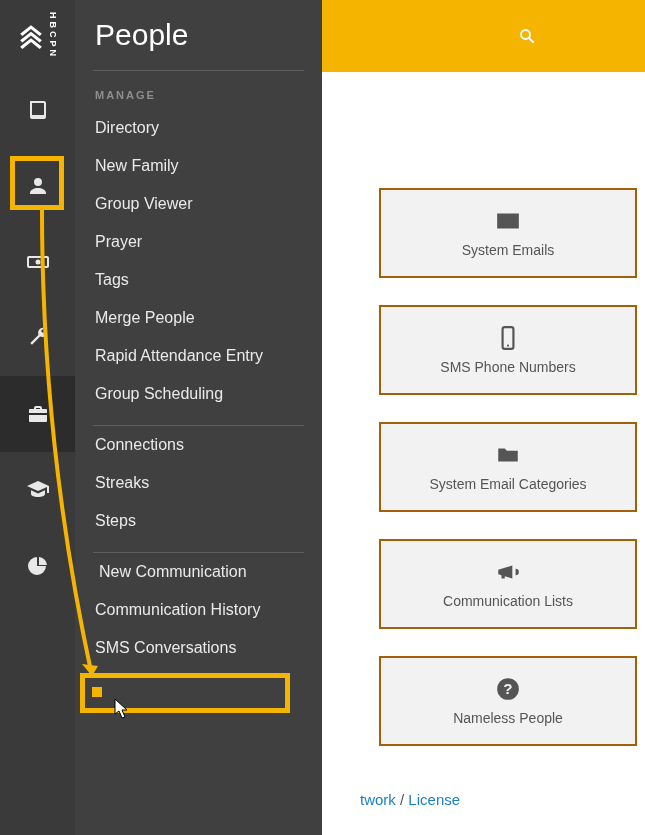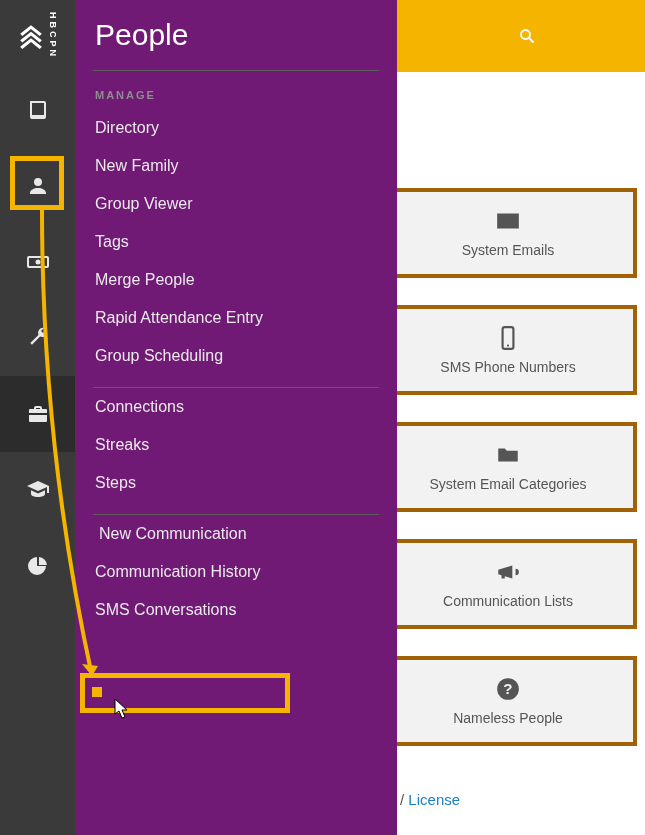--- a/index.html
+++ b/index.html
@@ -51,22 +51,22 @@
     width: 54px; height: 54px;
     border: 5px solid #f4b400;
     z-index: 30;
     pointer-events: none;
   }
 
   
   .flyout {
     position: absolute;
     left: 75px; top: 0;
-    width: 322px; height: 100%;
-    background: #701a75;
+    width: 247px; height: 100%;
+    background: #404040;
     z-index: 10;
     color: #d9d9d9;
     padding: 0 0 20px 0;
   }
   .flyout-title {
     font-size: 30px;
     font-weight: 300;
     color: #fff;
     padding: 18px 0 18px 20px;
   }
@@ -154,21 +154,21 @@
     top: 116px;
     width: 258px;
     display: flex;
     flex-direction: column;
     gap: 27px;
   }
   .card {
     width: 258px;
     height: 90px;
     background: #f2f2f2;
-    border: 4px solid #a16207;
+    border: 2px solid #a16207;
     display: flex;
     flex-direction: column;
     align-items: center;
     justify-content: center;
     gap: 8px;
     color: #555;
     cursor: pointer;
   }
   .card svg { width: 26px; height: 26px; fill: #555; }
   .card-label { font-size: 14px; color: #555; }
@@ -236,20 +236,21 @@
 </div>
 
 <div class="flyout">
   <div class="flyout-title">People</div>
   <div class="flyout-divider"></div>
 
   <div class="flyout-section-head">MANAGE</div>
   <div class="flyout-item">Directory</div>
   <div class="flyout-item">New Family</div>
   <div class="flyout-item">Group Viewer</div>
+  <div class="flyout-item">Prayer</div>
   <div class="flyout-item">Tags</div>
   <div class="flyout-item">Merge People</div>
   <div class="flyout-item">Rapid Attendance Entry</div>
   <div class="flyout-item">Group Scheduling</div>
 
   <div class="flyout-divider" style="margin-top:12px;"></div>
   <div class="flyout-item">Connections</div>
   <div class="flyout-item">Streaks</div>
   <div class="flyout-item">Steps</div>
 

